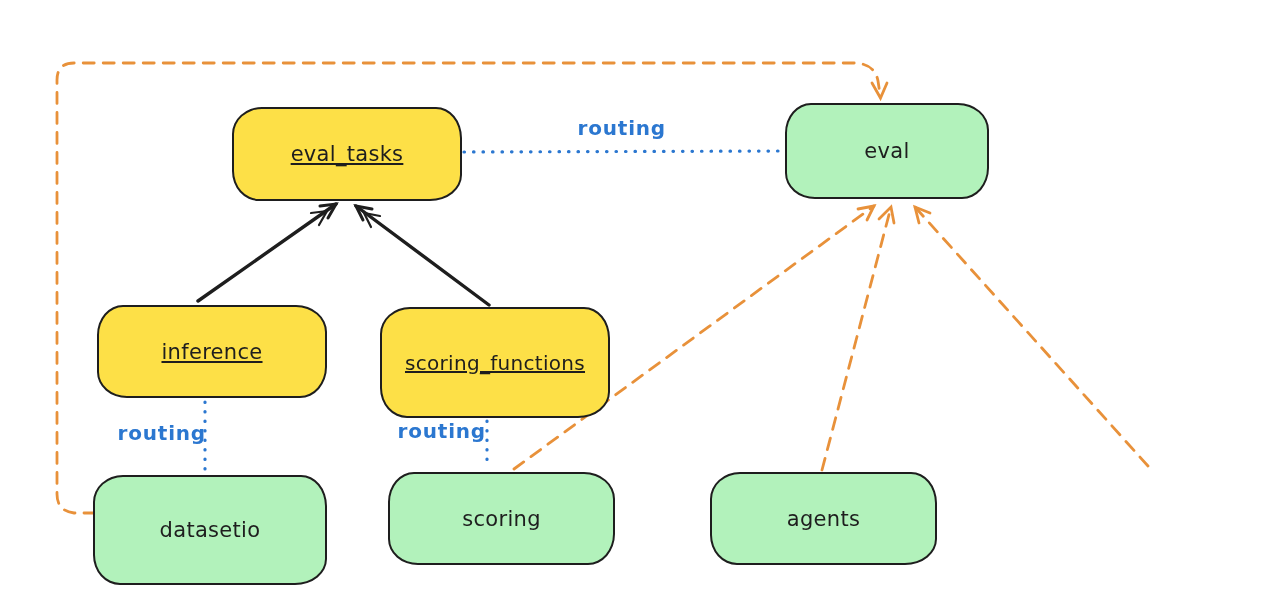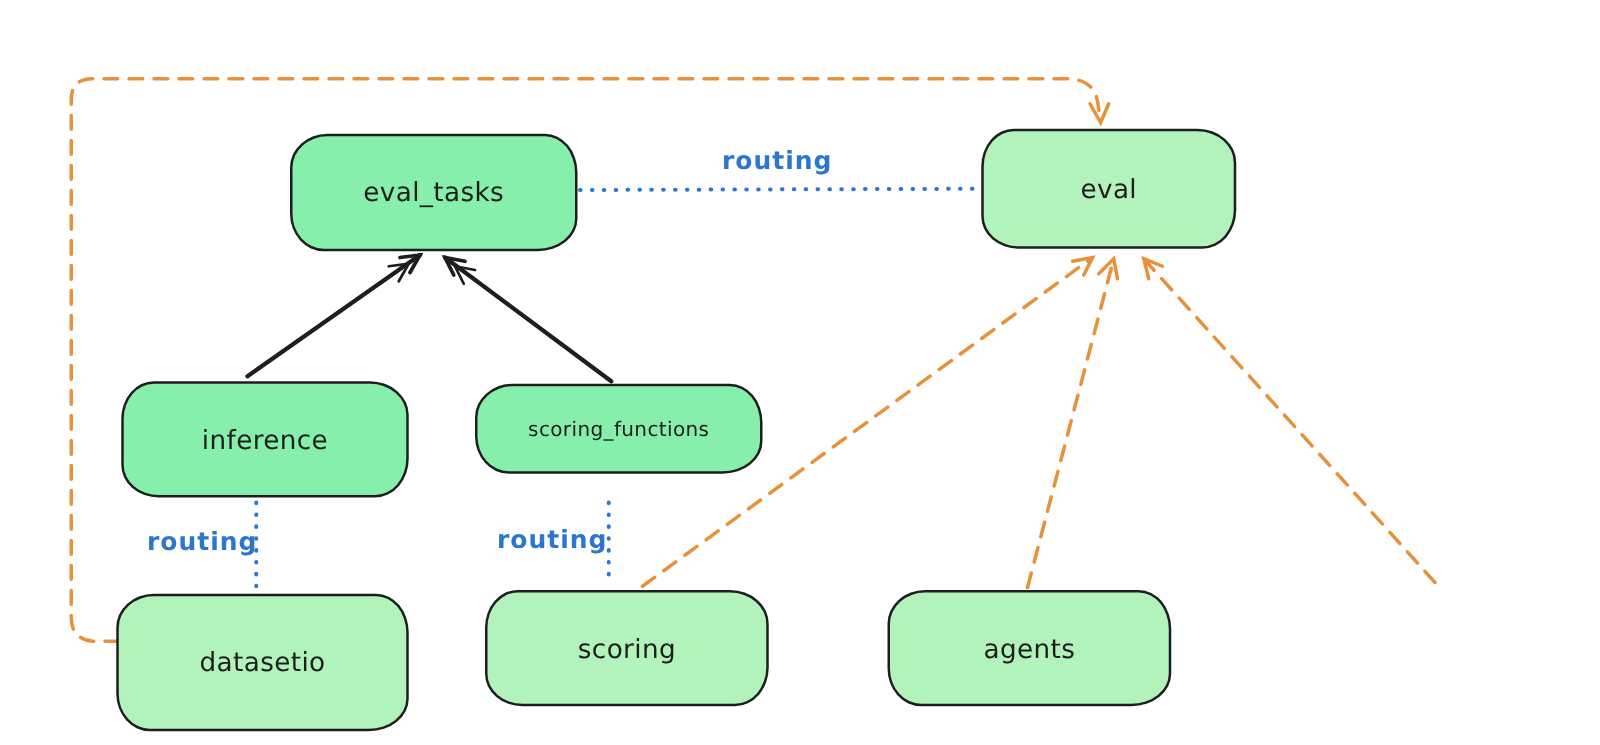--- a/index.html
+++ b/index.html
@@ -25,21 +25,21 @@
     position: absolute;
     display: flex;
     align-items: center;
     justify-content: center;
     border: 2.5px solid #1e1e1e;
     box-sizing: border-box;
     font-size: 21px;
     letter-spacing: 0.3px;
     color: #1e1e1e;
   }
-  .node.blue  { background: #86efac; }
+  .node.blue  { background: #fde047; text-decoration: underline; }
   .node.green { background: #b2f2bb; }
   .r1 { border-radius: 30px 26px 32px 27px / 27px 31px 26px 30px; }
   .r2 { border-radius: 26px 31px 27px 30px / 30px 27px 31px 26px; }
   .routing-label {
     position: absolute;
     color: #2b77d0;
     font-size: 20px;
     font-weight: bold;
     letter-spacing: 0.8px;
     text-align: right;
@@ -103,21 +103,21 @@
   </div>
 
   <div class="node green r2" style="left:785px; top:103px; width:204px; height:96px;">
     <span>eval</span>
   </div>
 
   <div class="node blue r2" style="left:97px; top:305px; width:230px; height:93px;">
     <span>inference</span>
   </div>
 
-  <div class="node blue r1" style="left:380px; top:307px; width:230px; height:72px; font-size:16px;">
+  <div class="node blue r1" style="left:380px; top:307px; width:230px; height:111px; font-size:20px;">
     <span>scoring_functions</span>
   </div>
 
   <div class="node green r1" style="left:93px; top:475px; width:234px; height:110px;">
     <span>datasetio</span>
   </div>
 
   <div class="node green r1" style="left:710px; top:472px; width:227px; height:93px;">
     <span>agents</span>
   </div>

